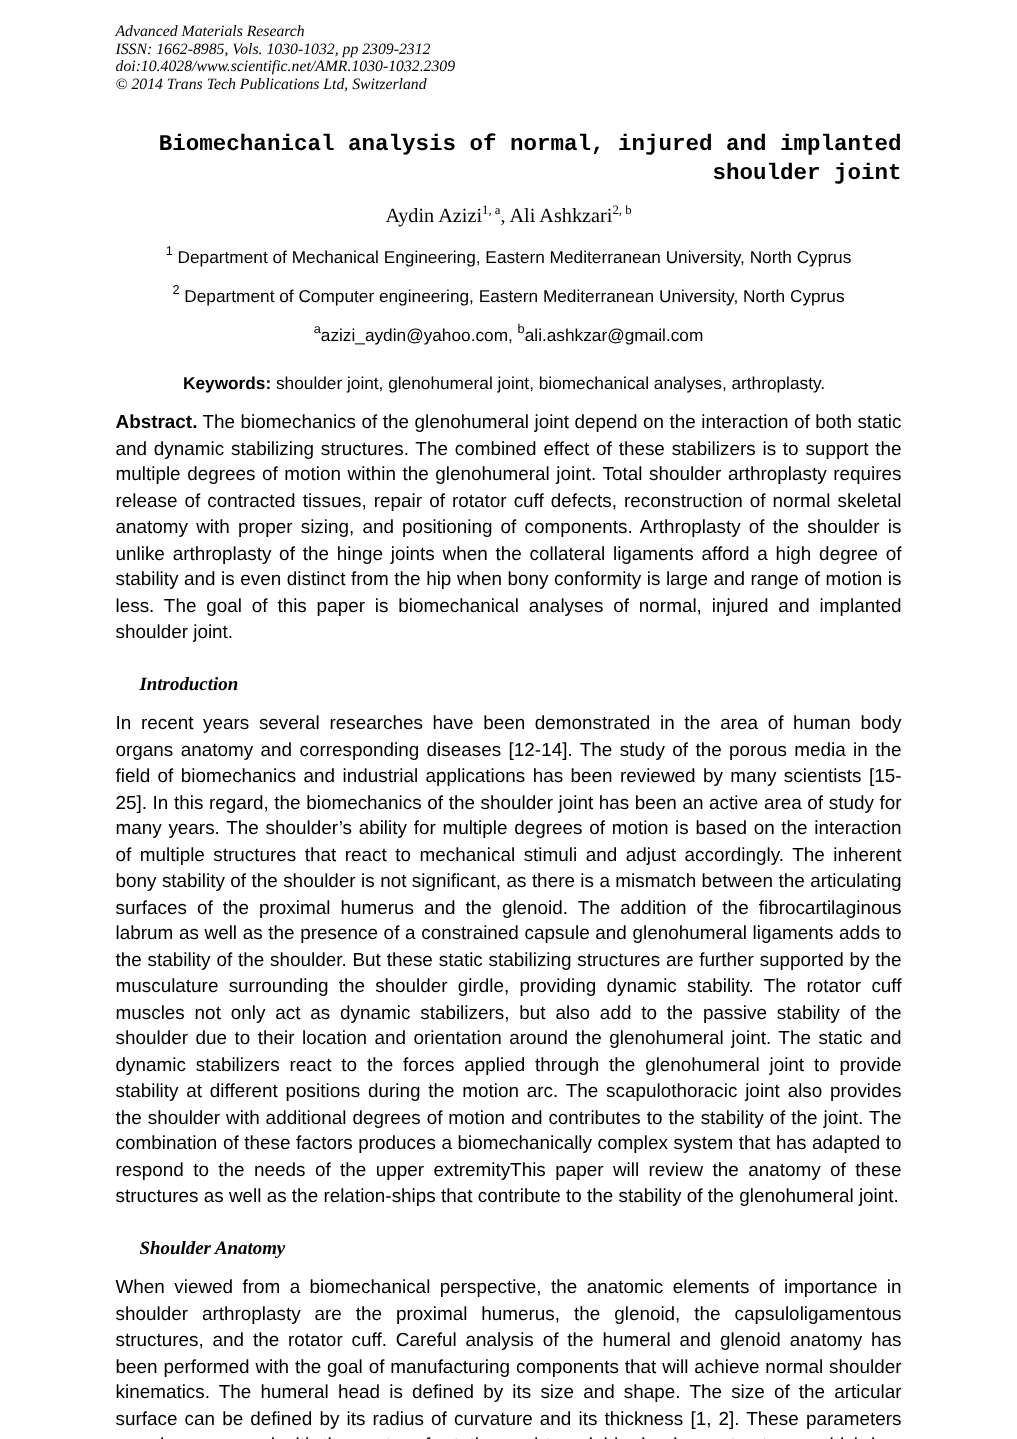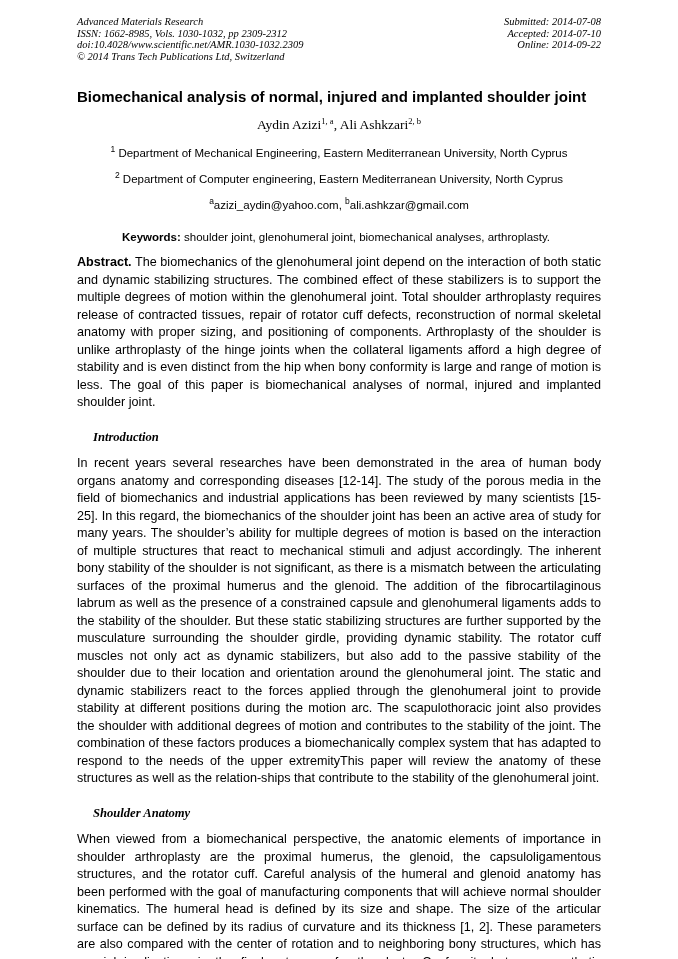--- a/index.html
+++ b/index.html
@@ -26,25 +26,25 @@
     font-size: 10.5px;
     line-height: 11.6px;
     color: #000000;
   }
   .journal-header .right {
     text-align: right;
   }
   
   .paper-title {
     margin: 25px 0 0 0;
-    font-family: Liberation Sans, sans-serif;
+    font-family: Liberation Mono, monospace;
     font-weight: bold;
     font-size: 15px;
     line-height: 19px;
-    text-align: left;
+    text-align: right;
   }
   .author-line {
     margin-top: 11px;
     font-family: Liberation Serif, serif;
     font-size: 13.5px;
     text-align: center;
   }
   .author-line sup,
   .affiliation sup,
   .email-line sup {
@@ -99,25 +99,20 @@
 
 <div class="page">
 
   <div class="journal-header">
     <div class="left">
       <div>Advanced Materials Research</div>
       <div>ISSN: 1662-8985, Vols. 1030-1032, pp 2309-2312</div>
       <div>doi:10.4028/www.scientific.net/AMR.1030-1032.2309</div>
       <div>© 2014 Trans Tech Publications Ltd, Switzerland</div>
     </div>
-    <div class="right">
-      <div>Submitted: 2014-07-08</div>
-      <div>Accepted: 2014-07-10</div>
-      <div>Online: 2014-09-22</div>
-    </div>
   </div>
 
   <h1 class="paper-title">Biomechanical analysis of normal, injured and implanted shoulder joint</h1>
 
   <div class="author-line"><span>Aydin Azizi</span><sup>1, a</sup><span>, </span><span>Ali Ashkzari</span><sup>2, b</sup></div>
 
   <div class="affiliation"><sup>1</sup><span> Department of Mechanical Engineering, Eastern Mediterranean University, North Cyprus</span></div>
 
   <div class="affiliation"><sup>2</sup><span> Department of Computer engineering, Eastern Mediterranean University, North Cyprus</span></div>
 

